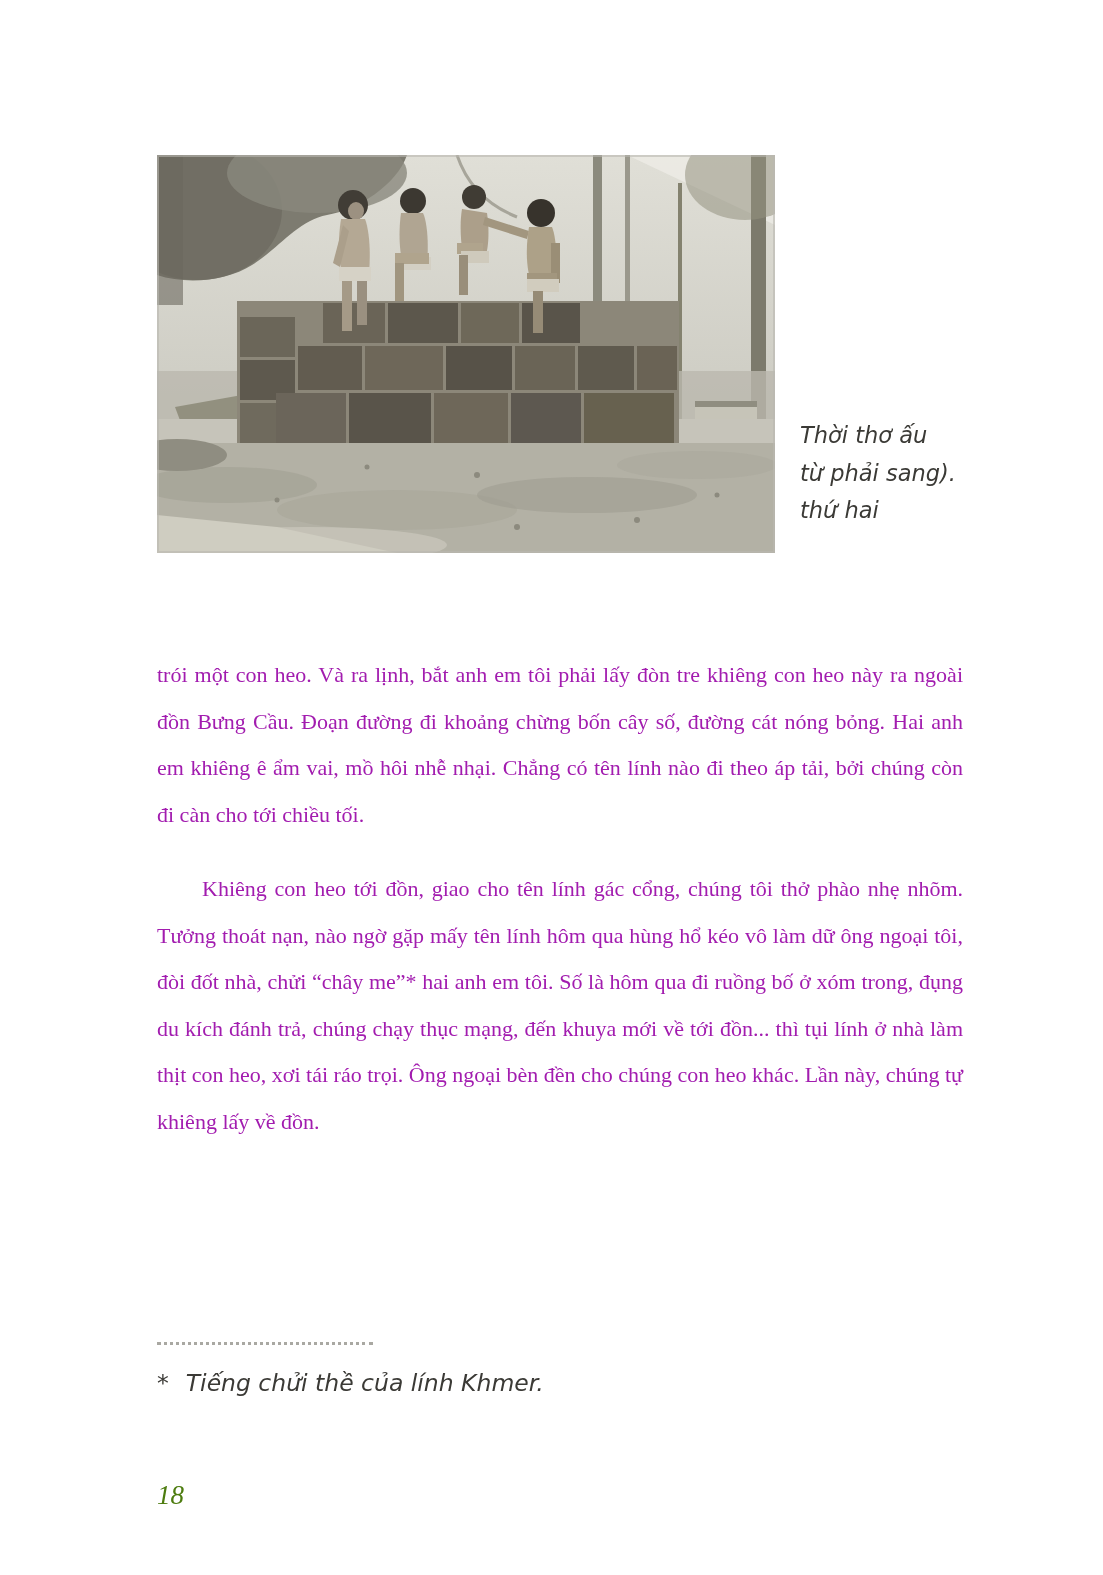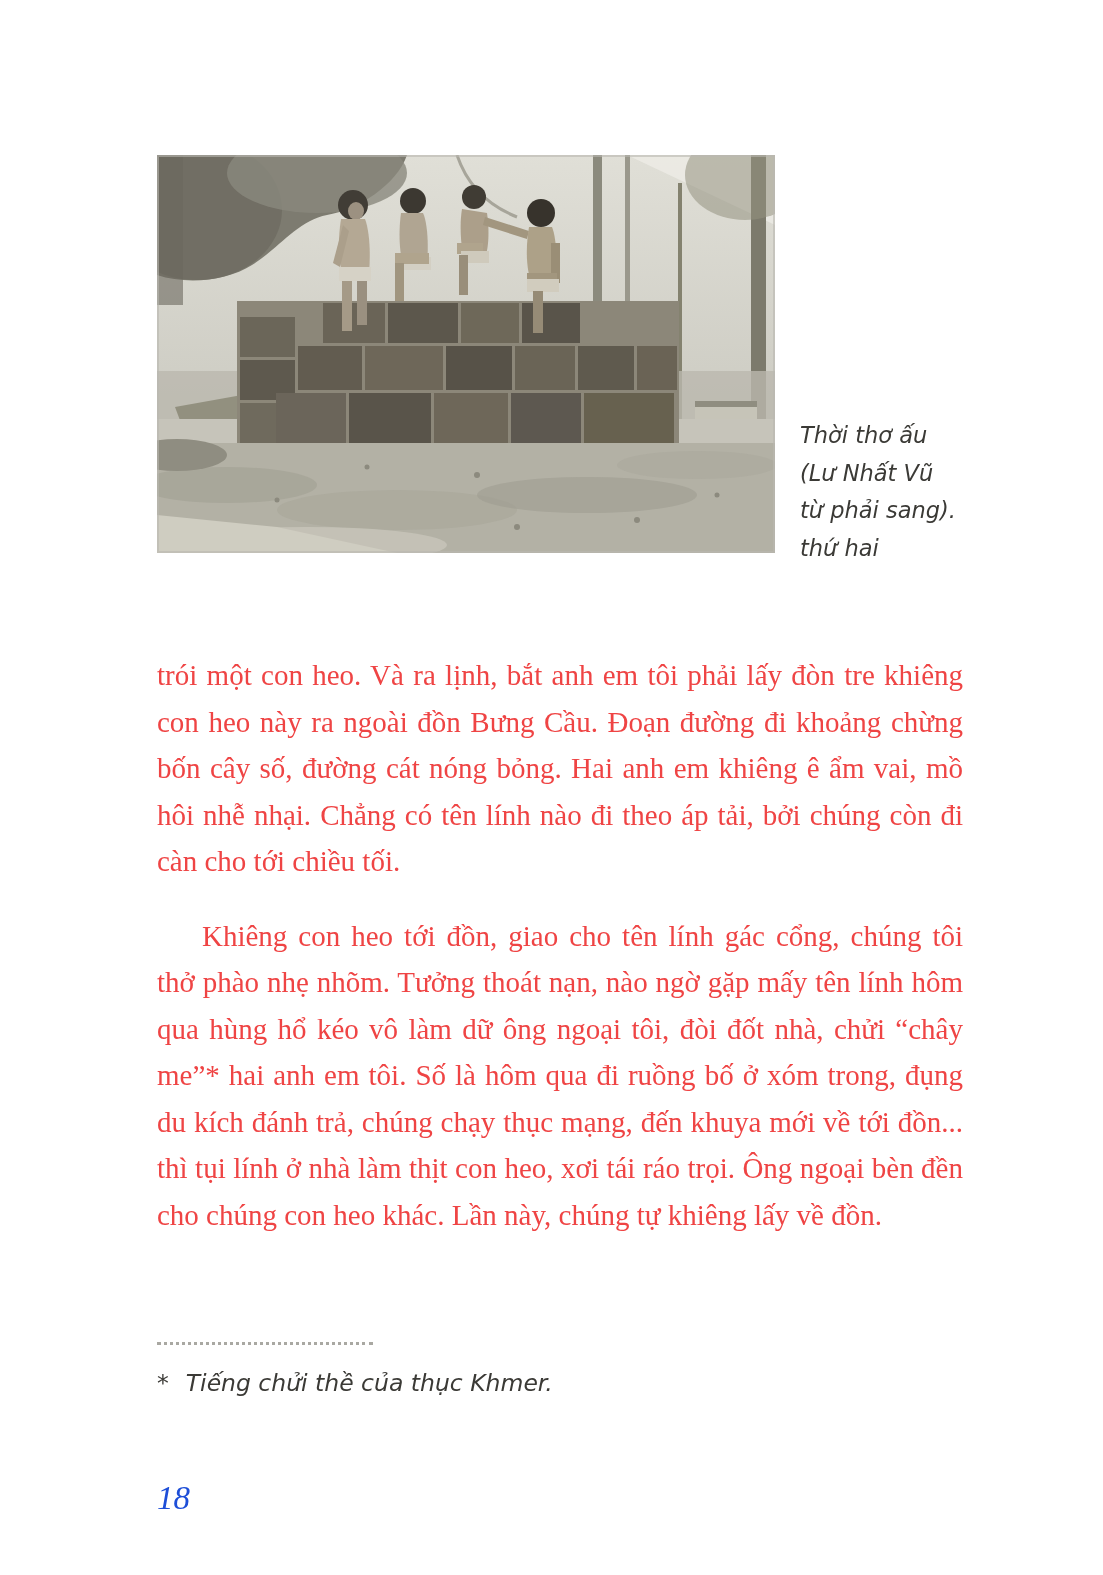--- a/index.html
+++ b/index.html
@@ -37,23 +37,23 @@
   .caption span { display: block; }
 
   
   .body-text {
     position: absolute;
     left: 157px; top: 652px;
     width: 806px;
     text-align: justify;
   }
   .body-text p {
-    font-size: 29px;
+    font-size: 22px;
     line-height: 46.5px;
-    color: #ef4444;
+    color: #a21caf;
   }
   .body-text p + p {
     margin-top: 28px;
     text-indent: 45px;
   }
 
   
   .footnote-rule {
     position: absolute;
     left: 157px; top: 1342px;
@@ -71,22 +71,22 @@
     color: #3b3a36;
     display: flex;
   }
   .footnote .marker { margin-right: 17px; }
 
   
   .page-number {
     position: absolute;
     left: 157px; top: 1480px;
     font-style: italic;
-    font-size: 33px;
-    color: #1d4ed8;
+    font-size: 27px;
+    color: #4d7c0f;
   }
 </style>
 </head>
 <body>
 
 <div class="page">
 
   <figure class="photo-wrap">
     <svg viewBox="0 0 618 398" xmlns="http://www.w3.org/2000/svg">
       <defs>
@@ -201,31 +201,30 @@
         <circle cx="560" cy="340" r="2.5" fill="#8c8a7e"></circle>
         <circle cx="210" cy="312" r="2.5" fill="#8c8a7e"></circle>
       </g>
 
       <rect x="1" y="1" width="616" height="396" fill="none" stroke="#b9b8b0" stroke-width="2" opacity="0.6"></rect>
     </svg>
   </figure>
 
   <div class="caption">
     <span>Thời thơ ấu</span>
-    <span>(Lư Nhất Vũ</span>
     <span>từ phải sang).</span>
     <span>thứ hai</span>
   </div>
 
   <div class="body-text">
     <p>trói một con heo. Và ra lịnh, bắt anh em tôi phải lấy đòn tre khiêng con heo này ra ngoài đồn Bưng Cầu. Đoạn đường đi khoảng chừng bốn cây số, đường cát nóng bỏng. Hai anh em khiêng ê ẩm vai, mồ hôi nhễ nhại. Chẳng có tên lính nào đi theo áp tải, bởi chúng còn đi càn cho tới chiều tối.</p>
     <p>Khiêng con heo tới đồn, giao cho tên lính gác cổng, chúng tôi thở phào nhẹ nhõm. Tưởng thoát nạn, nào ngờ gặp mấy tên lính hôm qua hùng hổ kéo vô làm dữ ông ngoại tôi, đòi đốt nhà, chửi “chây me”* hai anh em tôi. Số là hôm qua đi ruồng bố ở xóm trong, đụng du kích đánh trả, chúng chạy thục mạng, đến khuya mới về tới đồn... thì tụi lính ở nhà làm thịt con heo, xơi tái ráo trọi. Ông ngoại bèn đền cho chúng con heo khác. Lần này, chúng tự khiêng lấy về đồn.</p>
   </div>
 
   <div class="footnote-rule"></div>
   <div class="footnote">
     <span class="marker">*</span>
-    <span>Tiếng chửi thề của thục Khmer.</span>
+    <span>Tiếng chửi thề của lính Khmer.</span>
   </div>
 
   <div class="page-number">18</div>
 
 </div>
 
 </body></html>

